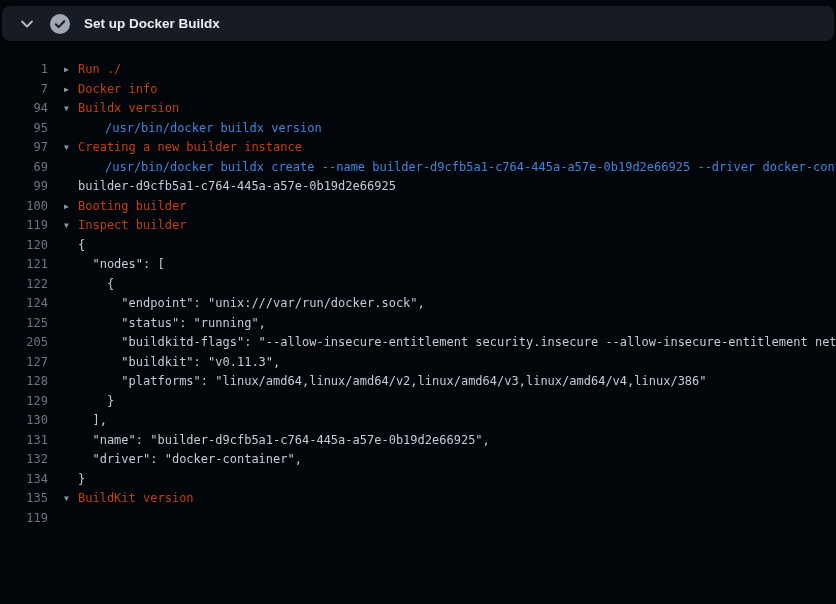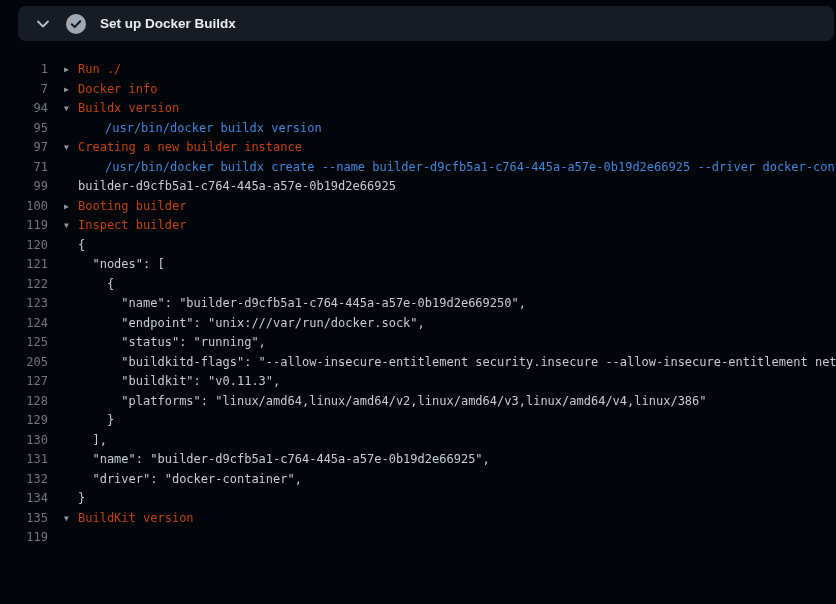--- a/index.html
+++ b/index.html
@@ -4,21 +4,21 @@
 <style>
   * { margin: 0; padding: 0; box-sizing: border-box; }
   html, body {
     width: 836px; height: 604px;
     overflow: hidden;
     background: var(--page-bg, #02060b);
     font-family: "DejaVu Sans Mono", "Liberation Mono", monospace;
   }
   .step-header {
     position: absolute;
-    left: 18px; right: 2px; top: 6px;
+    left: 2px; right: 2px; top: 6px;
     height: 35px;
     background: var(--header-bg, #171c24);
     border-radius: 8px;
     display: flex;
     align-items: center;
     cursor: pointer;
   }
   .chev {
     width: 16px; height: 16px;
     margin-left: 17px;
@@ -85,28 +85,27 @@
   <span class="step-title">Set up Docker Buildx</span>
 </div>
 
 <div class="log">
   <div>
       <div class="row"><span class="num">1</span><span class="marker">▶</span><span class="text group">Run ./</span></div>
       <div class="row"><span class="num">7</span><span class="marker">▶</span><span class="text group">Docker info</span></div>
       <div class="row"><span class="num">94</span><span class="marker">▼</span><span class="text group">Buildx version</span></div>
       <div class="row"><span class="num">95</span><span class="marker"></span><span class="text cmd">/usr/bin/docker buildx version</span></div>
       <div class="row"><span class="num">97</span><span class="marker">▼</span><span class="text group">Creating a new builder instance</span></div>
-      <div class="row"><span class="num">71</span><span class="marker"></span><span class="text cmd">/usr/bin/docker buildx create --name builder-d9cfb5a1-c764-445a-a57e-0b19d2e66925 --driver docker-container</span></div>
+      <div class="row"><span class="num">69</span><span class="marker"></span><span class="text cmd">/usr/bin/docker buildx create --name builder-d9cfb5a1-c764-445a-a57e-0b19d2e66925 --driver docker-container</span></div>
       <div class="row"><span class="num">99</span><span class="marker"></span><span class="text out">builder-d9cfb5a1-c764-445a-a57e-0b19d2e66925</span></div>
       <div class="row"><span class="num">100</span><span class="marker">▶</span><span class="text group">Booting builder</span></div>
       <div class="row"><span class="num">119</span><span class="marker">▼</span><span class="text group">Inspect builder</span></div>
       <div class="row"><span class="num">120</span><span class="marker"></span><span class="text out">{</span></div>
       <div class="row"><span class="num">121</span><span class="marker"></span><span class="text out">  "nodes": [</span></div>
       <div class="row"><span class="num">122</span><span class="marker"></span><span class="text out">    {</span></div>
-      <div class="row"><span class="num">123</span><span class="marker"></span><span class="text out">      "name": "builder-d9cfb5a1-c764-445a-a57e-0b19d2e669250",</span></div>
       <div class="row"><span class="num">124</span><span class="marker"></span><span class="text out">      "endpoint": "unix:///var/run/docker.sock",</span></div>
       <div class="row"><span class="num">125</span><span class="marker"></span><span class="text out">      "status": "running",</span></div>
       <div class="row"><span class="num">205</span><span class="marker"></span><span class="text out">      "buildkitd-flags": "--allow-insecure-entitlement security.insecure --allow-insecure-entitlement network.host",</span></div>
       <div class="row"><span class="num">127</span><span class="marker"></span><span class="text out">      "buildkit": "v0.11.3",</span></div>
       <div class="row"><span class="num">128</span><span class="marker"></span><span class="text out">      "platforms": "linux/amd64,linux/amd64/v2,linux/amd64/v3,linux/amd64/v4,linux/386"</span></div>
       <div class="row"><span class="num">129</span><span class="marker"></span><span class="text out">    }</span></div>
       <div class="row"><span class="num">130</span><span class="marker"></span><span class="text out">  ],</span></div>
       <div class="row"><span class="num">131</span><span class="marker"></span><span class="text out">  "name": "builder-d9cfb5a1-c764-445a-a57e-0b19d2e66925",</span></div>
       <div class="row"><span class="num">132</span><span class="marker"></span><span class="text out">  "driver": "docker-container",</span></div>
       <div class="row"><span class="num">134</span><span class="marker"></span><span class="text out">}</span></div>

